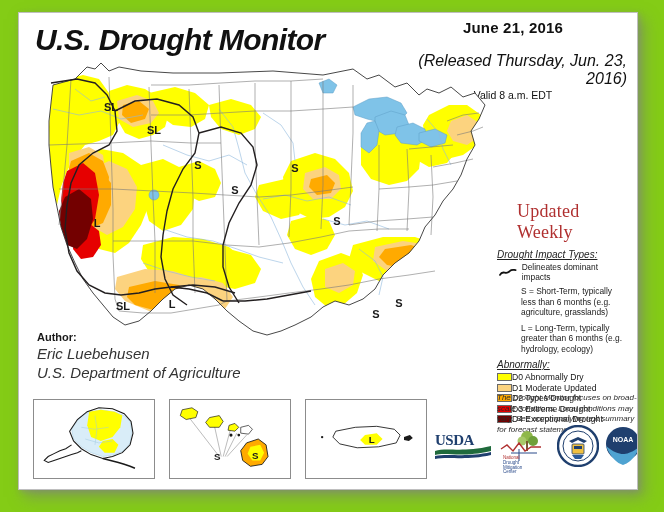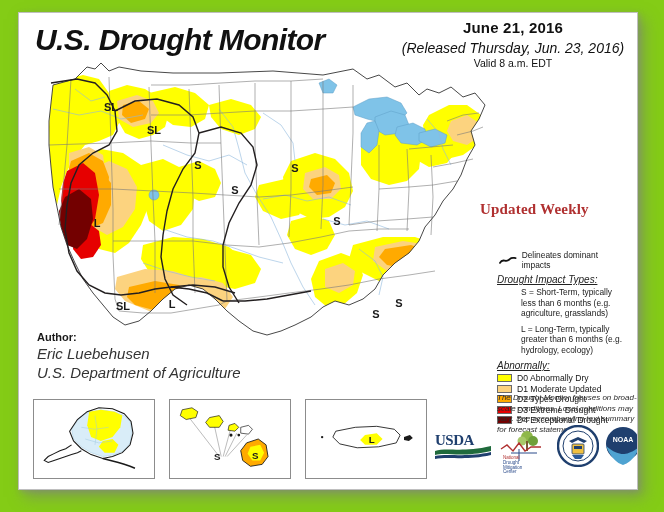--- a/index.html
+++ b/index.html
@@ -65,38 +65,39 @@
     text-align: center;
     color: #111111;
   }
   #date-main {
     font-size: 15px;
     font-weight: bold;
     font-family: "Liberation Sans", sans-serif;
     letter-spacing: 0.2px;
   }
   #date-released {
-    font-size: 14px;
+    font-size: 16px;
     font-style: italic;
     font-family: "Liberation Sans", sans-serif;
-    margin-top: 4px;
+    margin-top: 16px;
+    text-align: right;
   }
   #date-valid {
     font-size: 10.5px;
     font-family: "Liberation Sans", sans-serif;
     margin-top: 1px;
   }
 
   #updated-weekly {
     position: absolute;
-    left: 461px;
+    left: 498px;
     top: 188px;
     font-family: "Liberation Serif", serif;
-    font-weight: bold;
-    font-size: 15px;
+    font-weight: normal;
+    font-size: 18px;
     color: #b03030;
     letter-spacing: 0.2px;
   }
 
   
   #author-block {
     position: absolute;
     left: 18px;
     top: 318px;
     color: #1a1a1a;
@@ -150,21 +151,20 @@
     font-size: 8.4px;
     line-height: 1.25;
     margin-bottom: 5px;
     font-family: "Liberation Sans", sans-serif;
     margin-left: 24px;
   }
   #legend-title-intensity { margin-top: 2px; }
   .intensity-row {
     display: flex;
     align-items: center;
-    gap: 5px;
     margin-bottom: 0.5px;
   }
   .swatch {
     width: 15px;
     height: 8px;
     border: 0.8px solid #6a6a6a;
     box-sizing: border-box;
     flex: 0 0 auto;
   }
   .intensity-label { font-size: 8.6px; font-family: "Liberation Sans", sans-serif; color:#141414; }
@@ -469,28 +469,28 @@
             <text x="149" y="259" text-anchor="middle" class="label-SL">L</text>
             <text x="376" y="258" text-anchor="middle" class="label-SL">S</text>
             <text x="353" y="269" text-anchor="middle" class="label-SL">S</text>
             <text x="494" y="120" text-anchor="middle" class="label-SL">S</text>
             <text x="478" y="148" text-anchor="middle" class="label-SL">S</text>
           </g>
       </svg>
     </div>
 
     <div id="legend">
+      <div id="legend-title-impact">Drought Impact Types:</div>
+
       <div id="delineate-row">
         <svg width="18" height="9" viewBox="0 0 18 9">
           <path d="M1,7 C4,1 7,8 11,3 C13,1 15,2 17,2" fill="none" stroke="#111" stroke-width="1.8" stroke-linecap="round"></path>
         </svg>
         <span id="delineate-text">Delineates dominant impacts</span>
       </div>
-
-      <div id="legend-title-impact">Drought Impact Types:</div>
 
       <div class="def-row">S = Short-Term, typically less than 6 months (e.g. agriculture, grasslands)</div>
       <div class="def-row">L = Long-Term, typically greater than 6 months (e.g. hydrology, ecology)</div>
 
       <div id="legend-title-intensity">Abnormally:</div>
 
       <div class="intensity-row">
         <span class="swatch" style="background: rgb(255, 255, 0);"></span>
         <span class="intensity-label">D0 Abnormally Dry</span>
       </div>

